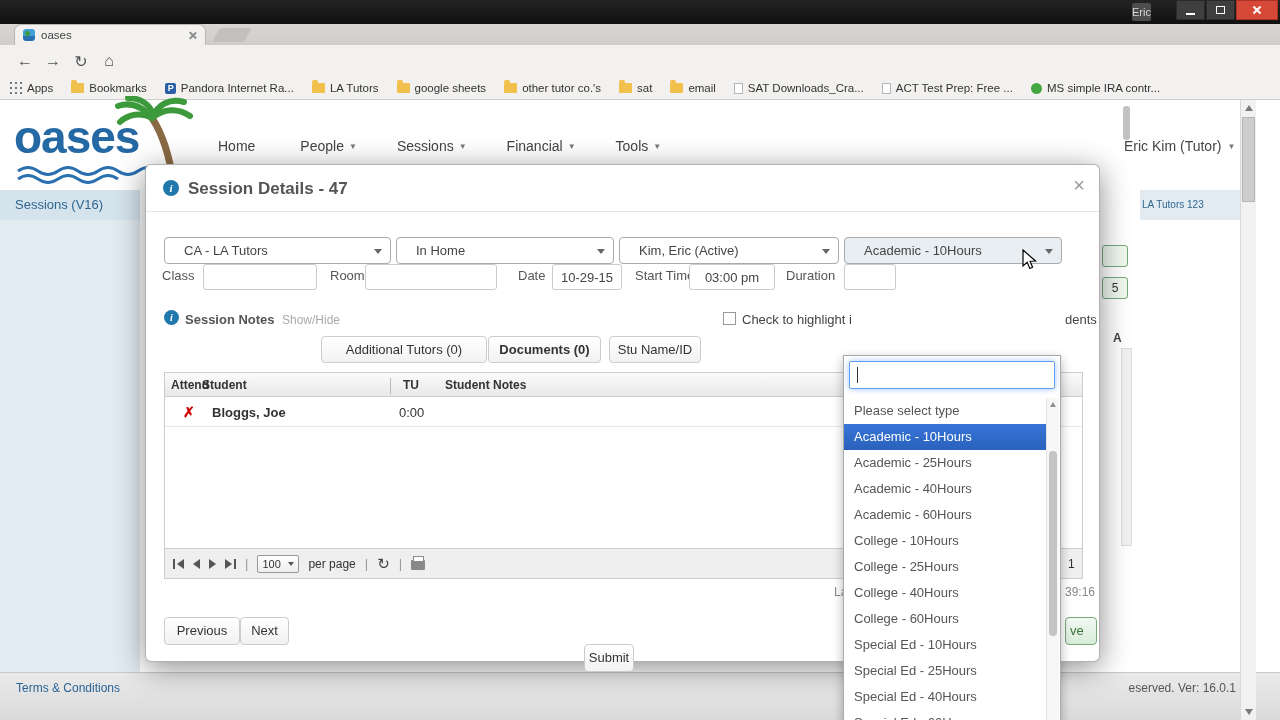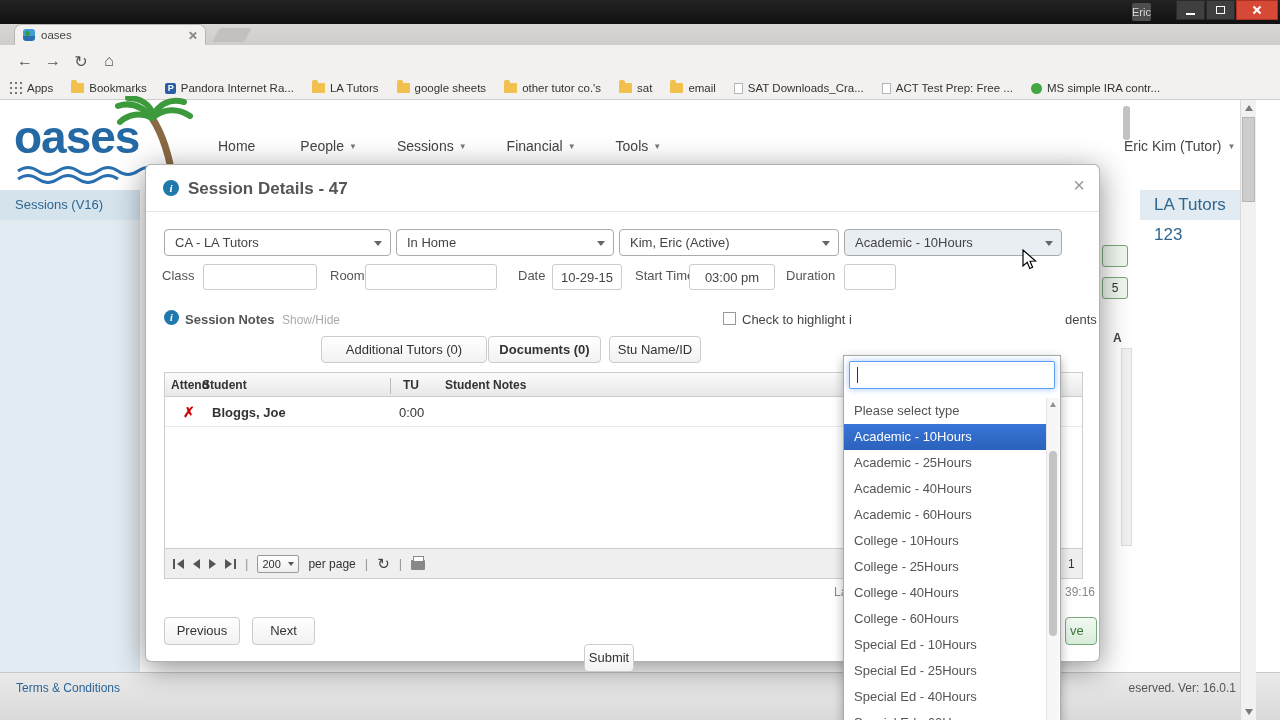--- a/index.html
+++ b/index.html
@@ -65,21 +65,21 @@
   .logo-text { position:absolute; left:14px; top:10px; font-size:46px; font-weight:bold; color:#2468a4; letter-spacing:-1px; }
   .waves { position:absolute; left:16px; top:64px; }
   .palm { position:absolute; left:112px; top:-4px; }
   .main-nav { position:absolute; left:218px; top:31px; height:30px; display:flex; align-items:center; gap:40px; }
   .nav-item { display:flex; align-items:center; gap:5px; font-size:14px; color:#444; cursor:pointer; }
   .nav-caret { font-size:8px; color:#777; }
   .user-menu { position:absolute; left:1124px; top:31px; height:30px; display:flex; align-items:center; gap:6px; font-size:14px; color:#444; cursor:pointer; }
 
   .sidebar { position:absolute; left:0; top:90px; width:140px; height:482px; background:#e2ebf2; }
   .sidebar-item { height:30px; line-height:30px; padding-left:15px; font-size:13px; color:#2f6690; background:#d5e3ed; cursor:pointer; }
-  .org-panel { position:absolute; left:1140px; top:90px; width:100px; height:30px; background:#e2ebf2; font-size:17px; color:#2f6690; line-height:30px; padding-left:14px; }
+  .org-panel { position:absolute; left:1140px; top:90px; width:100px; height:30px; background:#e2ebf2; font-size:10px; color:#2f6690; line-height:30px; padding-left:2px; }
 
   
   .frag-box { position:absolute; width:26px; height:22px; border:1px solid #78a878; background:#f0f8f0; border-radius:3px; font-size:12px; color:#333; text-align:center; line-height:20px; }
   .frag-a { position:absolute; left:1113px; top:231px; font-size:12px; font-weight:bold; color:#444; }
   .mini-scroll { position:absolute; left:1121px; top:248px; width:11px; height:198px; background:#f1f1f1; border:1px solid #dcdcdc; }
   .mini-thumb { position:absolute; left:1px; top:6px; width:7px; height:34px; background:#c2c2c2; border-radius:3px; }
 
   .footer { position:absolute; left:0; top:572px; width:1280px; height:48px; background:linear-gradient(#eaeaea,#dadada); border-top:1px solid #c9c9c9; }
   .terms { position:absolute; left:16px; top:8px; font-size:12px; color:#2a6496; cursor:pointer; }
   .version { position:absolute; right:44px; top:8px; font-size:12px; color:#555; }
@@ -93,21 +93,21 @@
   
   .modal { position:absolute; left:145px; top:64px; width:955px; height:498px; background:#fff; border:1px solid rgba(0,0,0,.3); border-radius:6px; box-shadow:0 6px 30px rgba(0,0,0,.45); z-index:10; }
   .modal-header { position:absolute; left:0; top:0; width:100%; height:47px; border-bottom:1px solid #e4e4e4; }
   .info-ico { display:inline-block; width:16px; height:16px; border-radius:50%; background:#2178ac; position:relative; }
   .info-ico::after { content:'i'; position:absolute; left:0; top:0; width:100%; text-align:center; color:#fff; font:italic bold 11px/16px "Liberation Serif", serif; }
   .modal-title { position:absolute; left:42px; top:14px; font-size:17px; font-weight:bold; color:#555; }
   .hdr-ico { position:absolute; left:17px; top:15px; }
   .modal-close { position:absolute; right:14px; top:10px; font-size:20px; color:#9a9a9a; cursor:pointer; line-height:20px; }
   .modal-close::after { content:'×'; }
 
-  .sel { position:absolute; top:64px; height:27px; background:#fff; border:1px solid #aaa; border-radius:4px; font-size:13px; color:#444; line-height:25px; padding-left:10px; cursor:pointer; }
+  .sel { position:absolute; top:72px; height:27px; background:#fff; border:1px solid #aaa; border-radius:4px; font-size:13px; color:#444; line-height:25px; padding-left:19px; cursor:pointer; }
   .sel-caret { position:absolute; right:8px; top:11px; width:0; height:0; border-left:4px solid transparent; border-right:4px solid transparent; border-top:5px solid #666; }
   .sel.open { background:#e9eef3; }
 
   .fld-label { position:absolute; top:103px; font-size:13px; color:#555; }
   .fld-input { position:absolute; top:99px; height:26px; border:1px solid #ccc; border-radius:3px; font-size:13px; color:#444; padding:0 6px; font-family:"Liberation Sans", sans-serif; }
   .fld-center { text-align:center; }
 
   .notes-ico { position:absolute; left:18px; top:145px; width:15px; height:15px; }
   .notes-ico::after { font-size:10px; line-height:15px; }
   .notes-label { position:absolute; left:39px; top:147px; font-size:13px; font-weight:bold; color:#555; }
@@ -402,37 +402,37 @@
             </span>
           <span class="pg-btn">
               <span class="t-r"></span>
             </span>
           <span class="pg-btn">
               <span class="t-r"></span>
               <span class="vbar"></span>
             </span>
           <span class="pg-sep">|</span>
           <span class="pp-select">
-            <span>200</span>
+            <span>100</span>
             <span class="pp-caret"></span>
           </span>
           <span class="pp-label">per page</span>
           <span class="pg-sep">|</span>
           <span class="pg-refresh"></span>
           <span class="pg-sep">|</span>
           <span class="pg-print"></span>
           <span class="pg-one">1</span>
         </div>
       </div>
 
       <span class="last-frag">Last</span>
       <span class="time-frag">39:16</span>
 
       <div class="foot-btn" style="left:18px; width:76px;">Previous</div>
-      <div class="foot-btn" style="left:106px; width:63px;">Next</div>
+      <div class="foot-btn" style="left:94px; width:49px;">Next</div>
       <div class="foot-btn" style="left:438px; width:50px;margin-top:27px;">Submit</div>
       <div class="save-frag">ve</div>
     </div>
 
     <div class="dd-panel">
       <input class="dd-search" value="" style="">
       <span class="dd-caretline"></span>
       <div class="dd-list">
 
       <div class="dd-item">Please select type</div>

